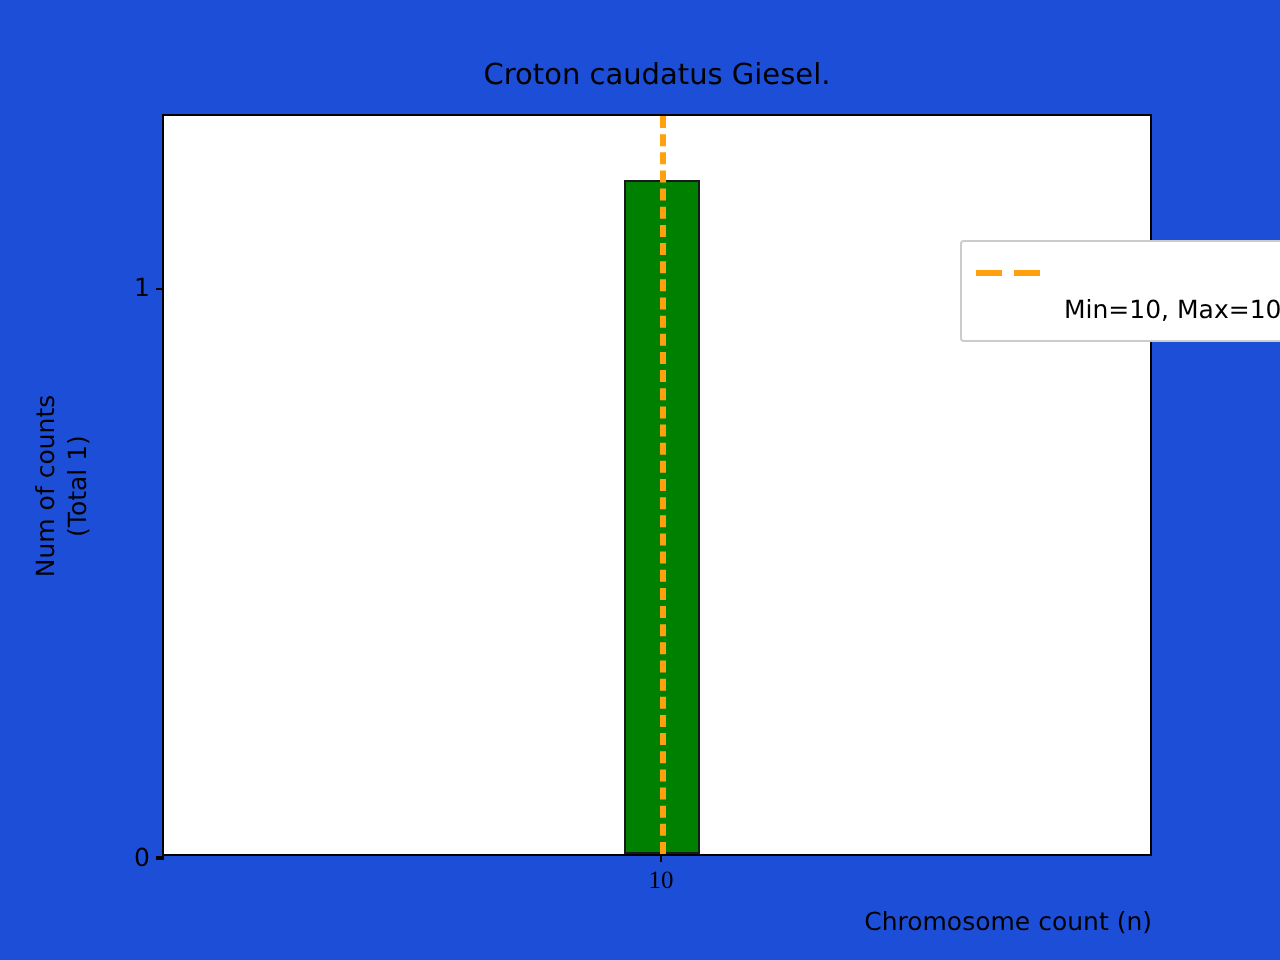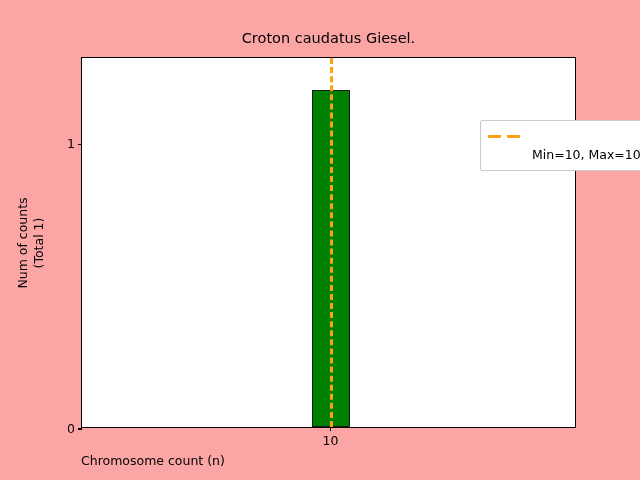--- a/index.html
+++ b/index.html
@@ -13,21 +13,21 @@
     position: relative;
     font-family: "DejaVu Sans", sans-serif;
     overflow: hidden;
   }
 
   #figure {
     position: absolute;
     left: 0; top: 0;
     width: 640px;
     height: 480px;
-    background: #fca5a5;
+    background: #1d4ed8;
   }
 
   
   #chart-title {
     position: absolute;
     left: 81px;
     top: 30px;
     width: 495px;
     text-align: center;
     font-size: 14.5px;
@@ -104,29 +104,30 @@
   }
   .xtick .ticklabel {
     position: absolute;
     left: -40px;
     top: 6px;
     width: 80px;
     text-align: center;
     font-size: 12.5px;
     color: #000000;
     white-space: nowrap;
+    font-family: Liberation Serif, serif;
   }
 
   
   #xlabel {
     position: absolute;
     left: 81px;
     top: 453px;
     width: 495px;
-    text-align: left;
+    text-align: right;
     font-size: 12.5px;
     color: #000000;
     white-space: nowrap;
   }
 
   #ylabel-wrap {
     position: absolute;
     left: 0px;
     top: 57px;
     width: 62px;

